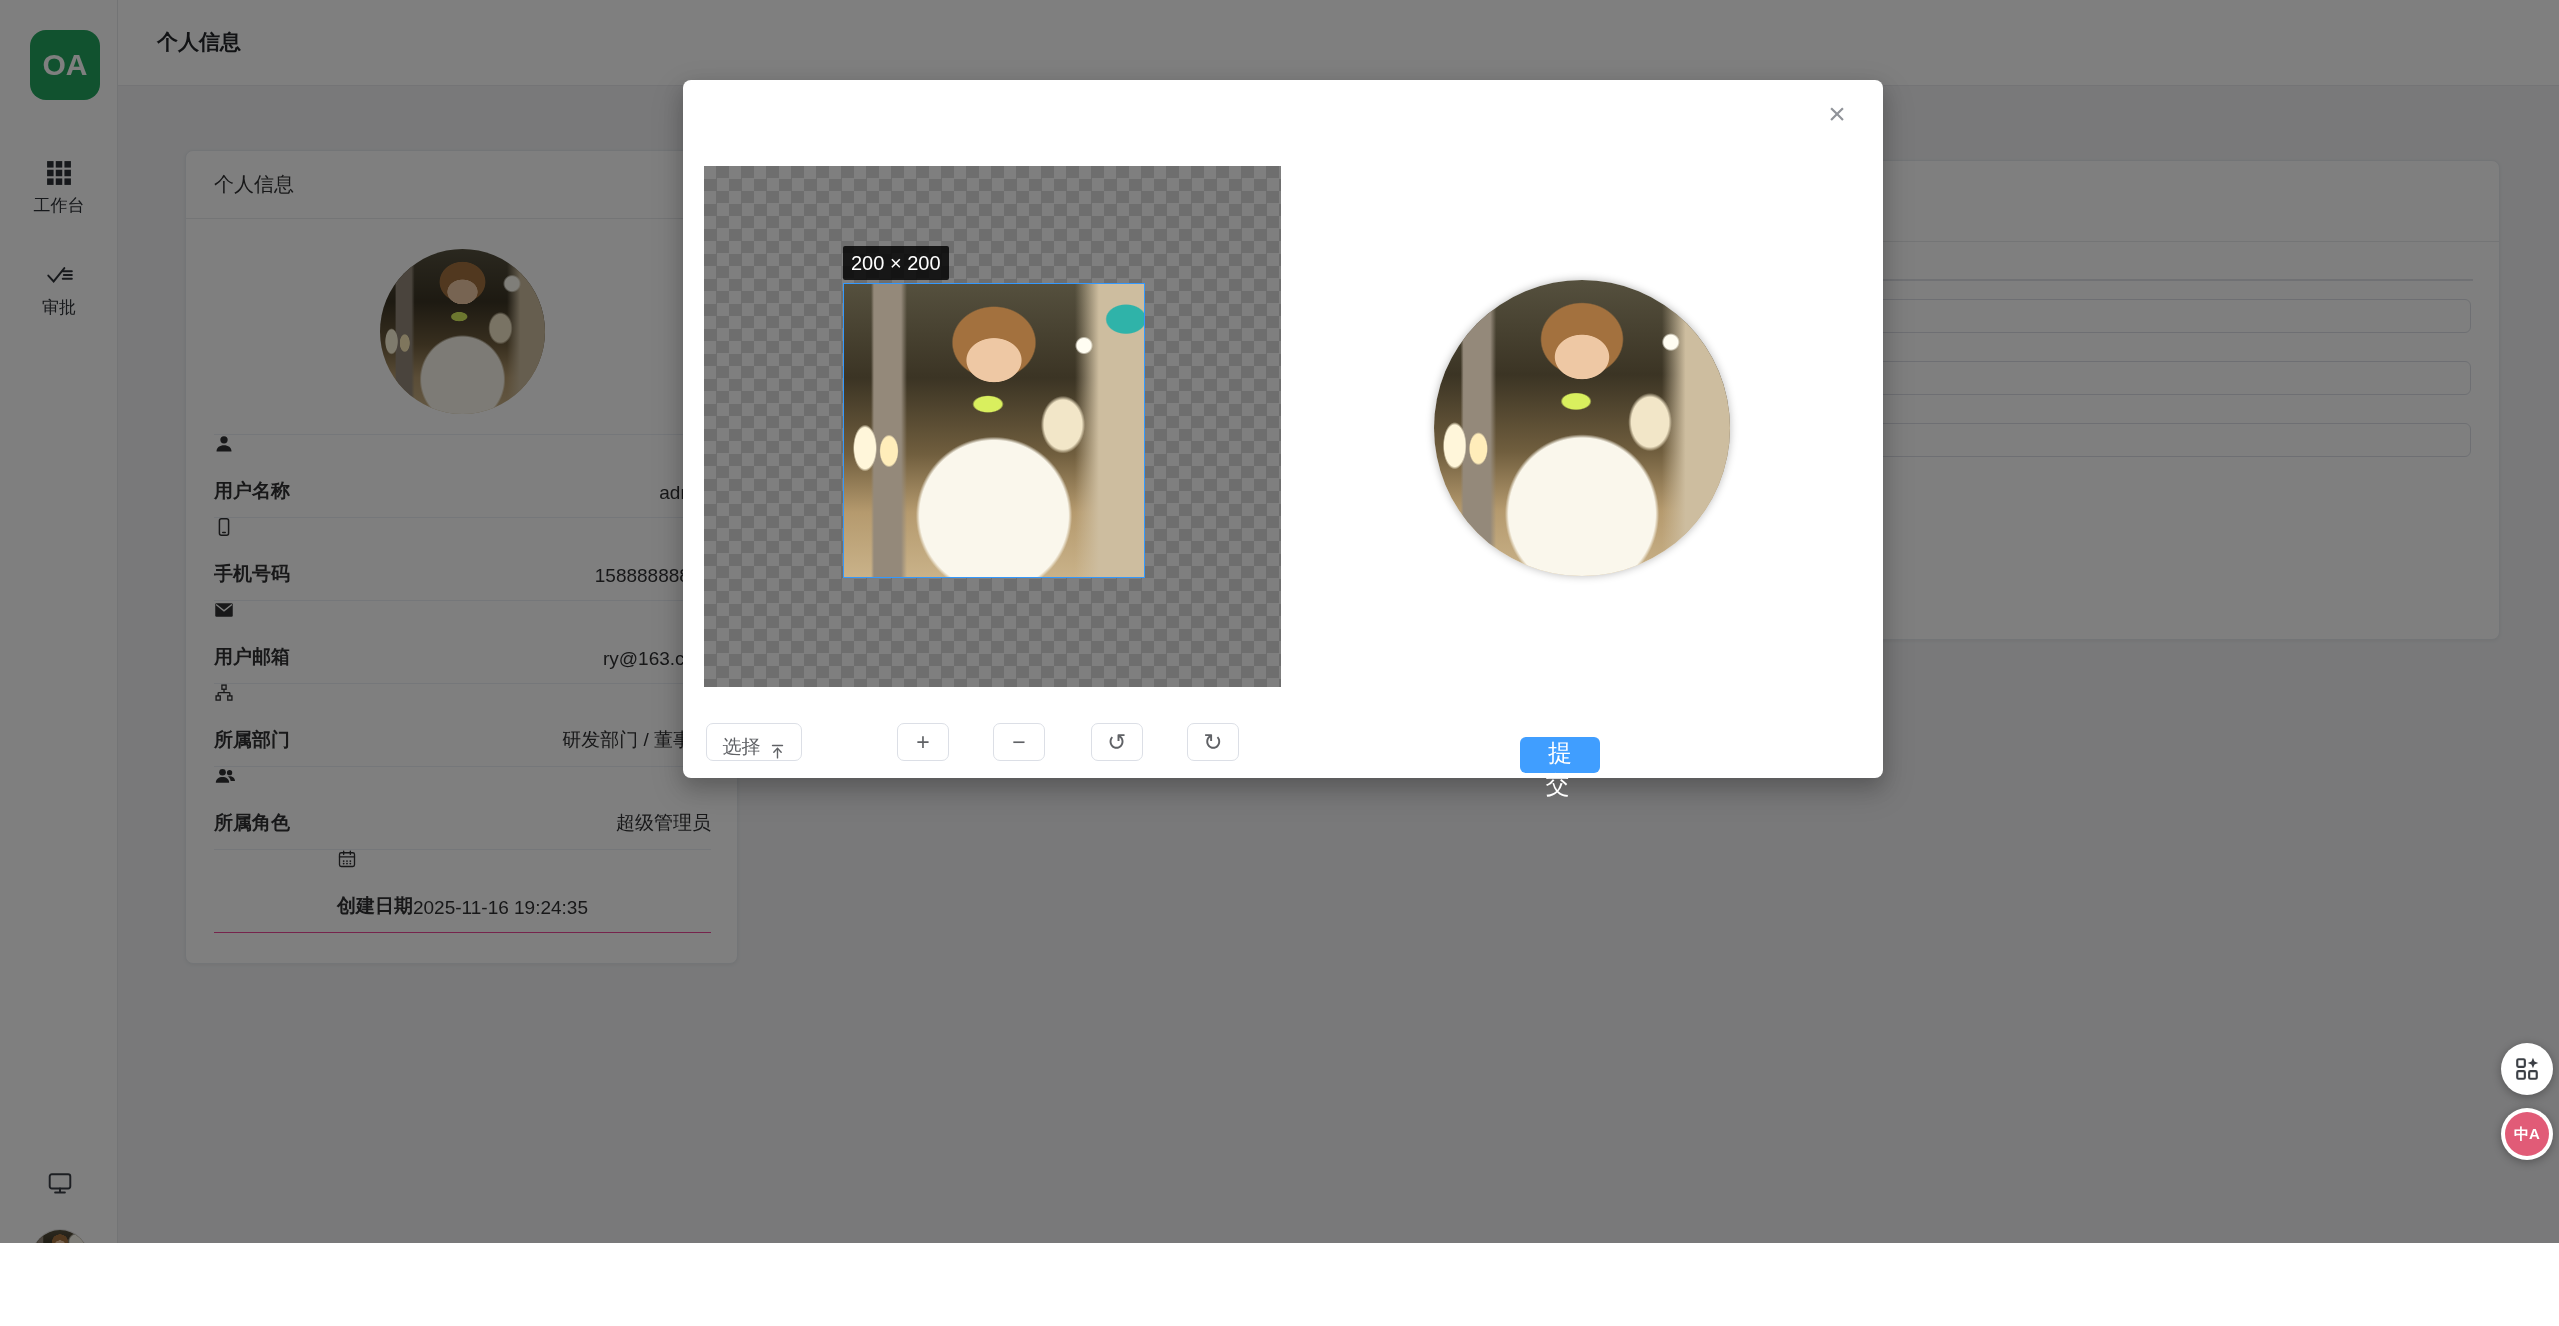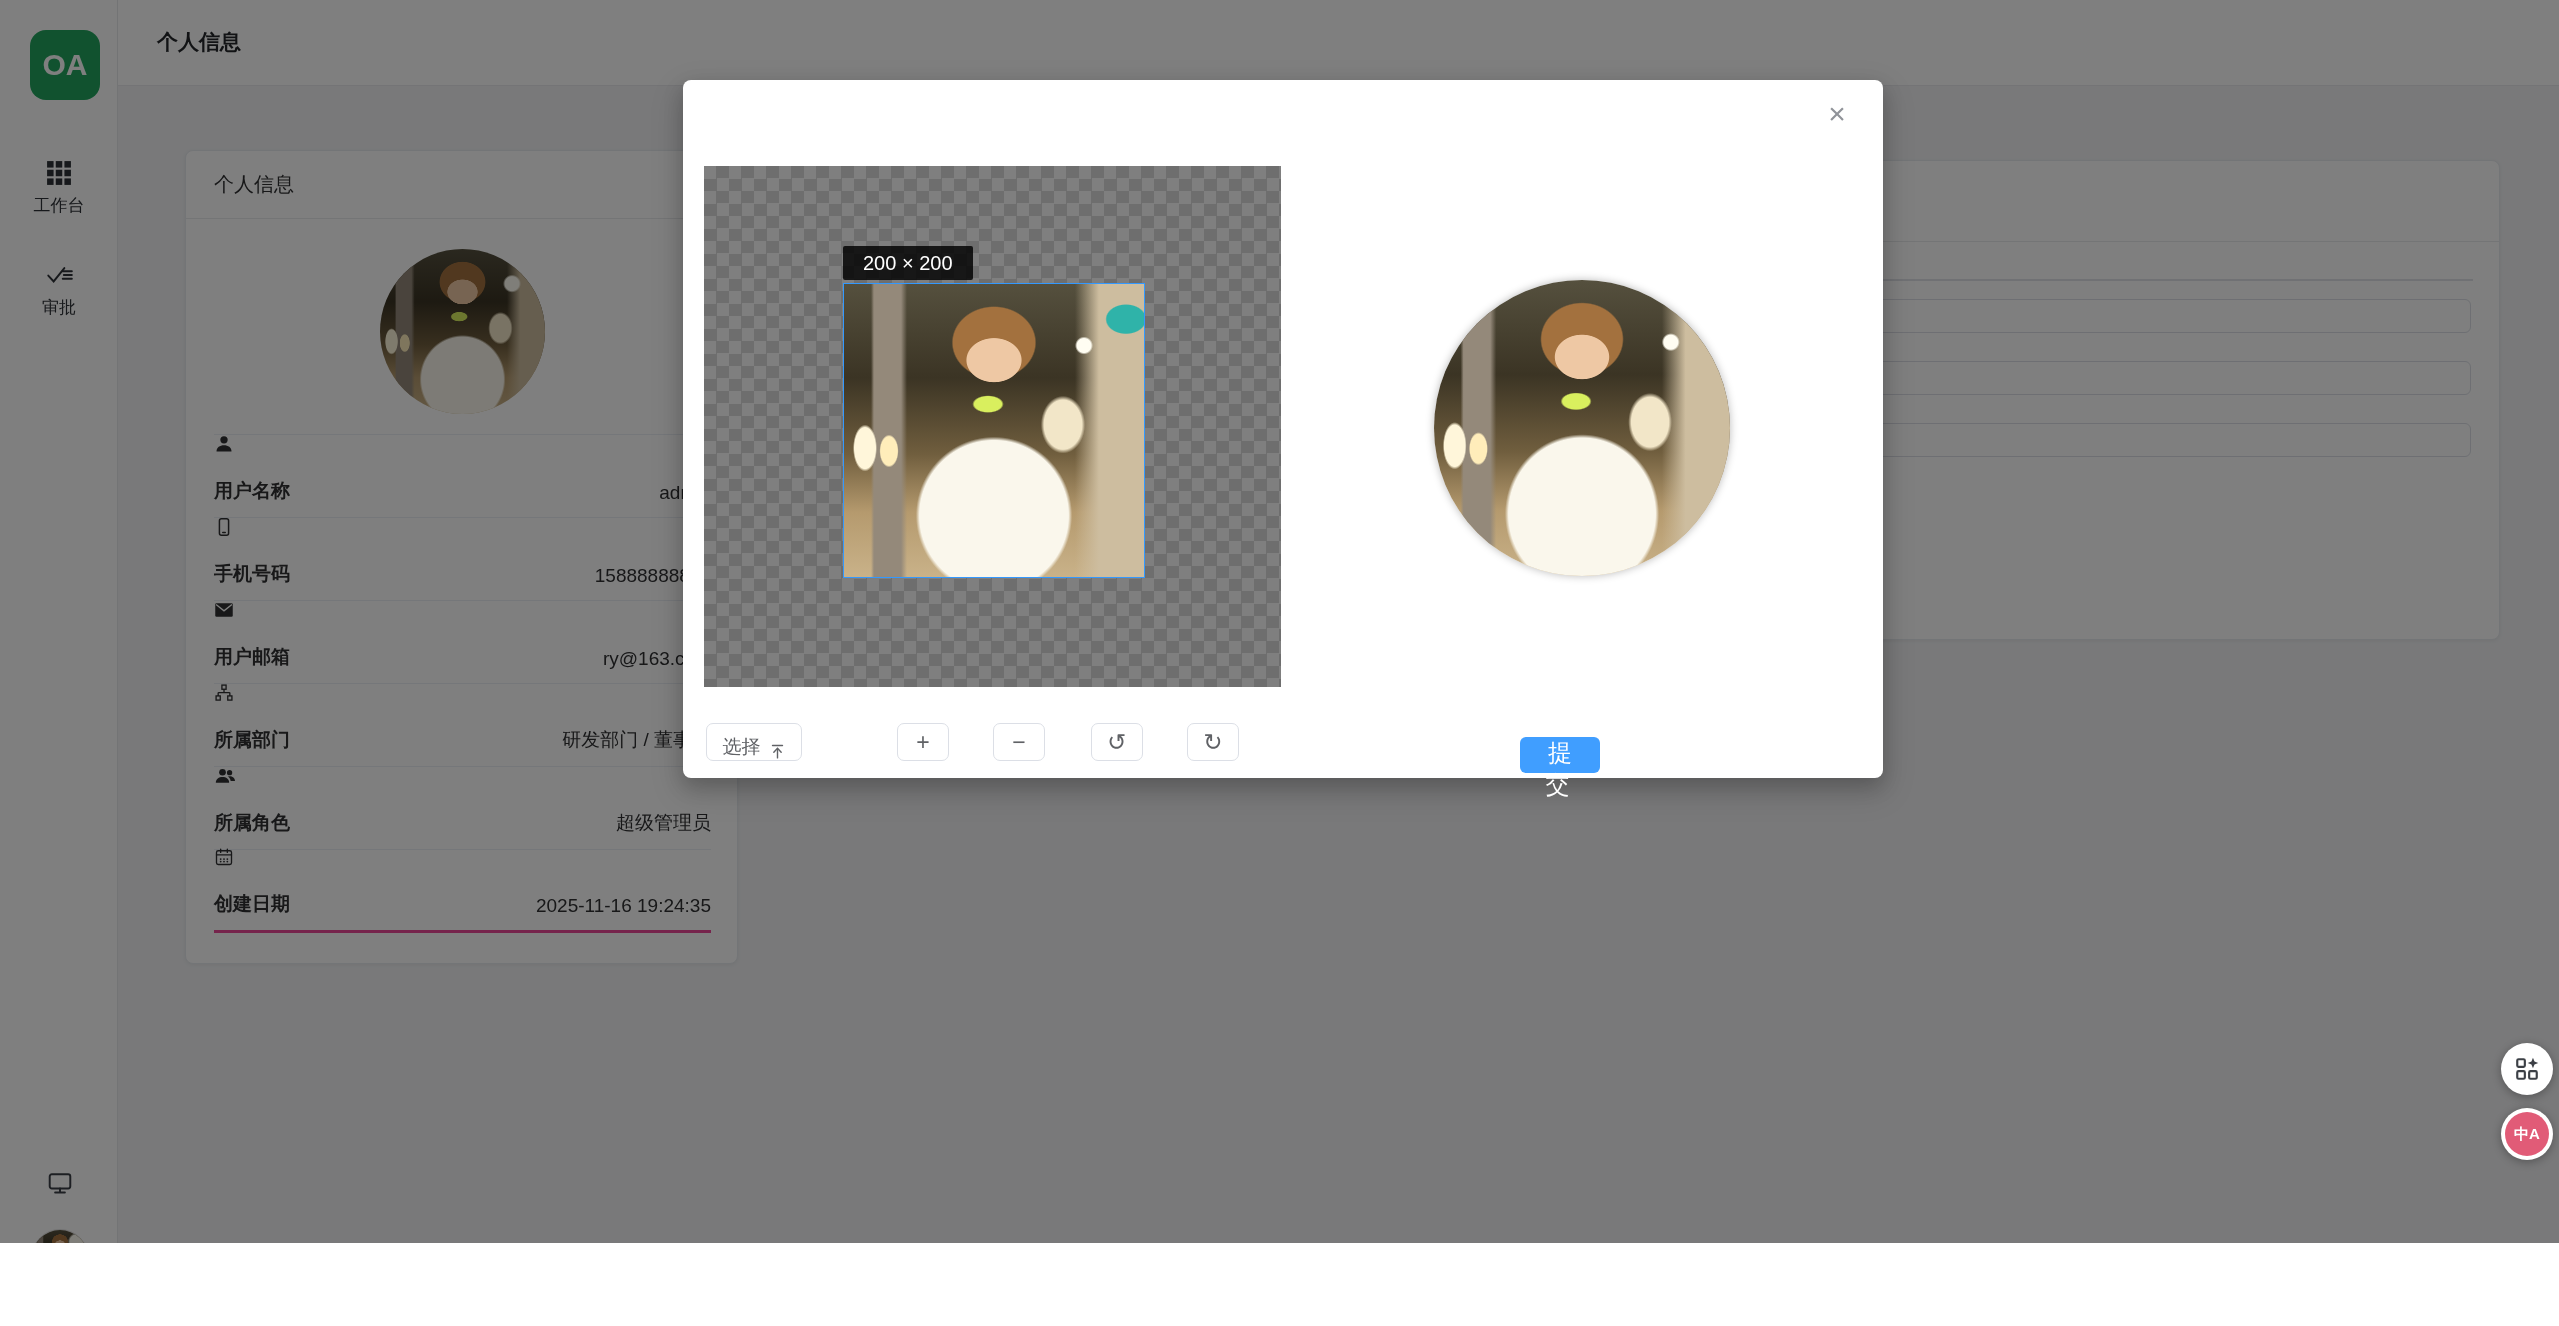--- a/index.html
+++ b/index.html
@@ -37,21 +37,21 @@
   .dim { position:absolute; inset:0; background:rgba(0,0,0,0.5); z-index:50; }
 
   
   .dialog { position:absolute; left:683px; top:80px; width:1200px; height:698px; background:#fff; border-radius:8px; box-shadow:0 12px 32px 4px rgba(0,0,0,0.12), 0 8px 20px rgba(0,0,0,0.18); z-index:100; }
   .dialog-title { position:absolute; left:22px; top:94px; font-size:26px; color:#33373d; }
   .dialog-close { position:absolute; right:24px; top:12px; width:44px; height:44px; border:none; background:none; font-size:30px; color:#909399; cursor:pointer; line-height:44px; text-align:center; }
   .cropper { position:absolute; left:21px; top:86px; width:577px; height:521px;
     background:conic-gradient(#6e6e6e 0 25%, #7f7f7f 0 50%, #6e6e6e 0 75%, #7f7f7f 0);
     background-size:25px 25px; overflow:visible; }
   .crop-box { position:absolute; left:139px; top:117px; width:302px; height:295px; border:1px solid #3399ff; overflow:hidden; cursor:move; }
-  .crop-size-tip { position:absolute; left:139px; top:80px; height:34px; line-height:34px; padding:0 20px; background:rgba(0,0,0,0.82); color:#fff; font-size:20px; border-radius:2px; white-space:nowrap; }
+  .crop-size-tip { position:absolute; left:139px; top:80px; height:34px; line-height:34px; padding:0 8px; background:rgba(0,0,0,0.82); color:#fff; font-size:20px; border-radius:2px; white-space:nowrap; }
   .preview-circle { position:absolute; left:751px; top:200px; width:296px; height:296px; border-radius:50%; overflow:hidden; box-shadow:0 0 8px rgba(0,0,0,0.28); }
 
   .tb-btn { position:absolute; top:643px; height:38px; background:#fff; border:1px solid #dcdfe6; border-radius:7px; color:#606266; font-size:19px; display:flex; align-items:center; justify-content:center; gap:8px; cursor:pointer; font-family:inherit; }
   .glyph { font-size:23px; line-height:1; color:#606266; }
   .submit-btn { position:absolute; left:837px; top:657px; width:80px; height:36px; border:none; border-radius:6px; background:#409eff; color:#fff; font-size:24px; letter-spacing:5px; text-indent:5px; cursor:pointer; font-family:Liberation Mono, monospace; }
 
   
   .fab { position:absolute; width:52px; height:52px; border-radius:50%; background:#fff; z-index:200; display:flex; align-items:center; justify-content:center; box-shadow:0 2px 10px rgba(0,0,0,0.3); cursor:pointer; border:none; }
   .fab-translate-inner { width:44px; height:44px; border-radius:50%; display:flex; align-items:center; justify-content:center; color:#fff; font-size:15px; font-weight:bold; letter-spacing:0; }
 
@@ -183,21 +183,21 @@
             <circle cx="10" cy="7.5" r="4"></circle>
               <path d="M2 20c0-4.4 3.6-6.8 8-6.8s8 2.4 8 6.8z"></path>
             <circle cx="18.5" cy="8" r="3.2"></circle>
               <path d="M18.5 12.4c3.6 0 6.5 2.2 6.5 5.6h-5.2c-0.4-2.4-1.6-4.3-3.4-5.3z"></path>
           </svg>
           <span class="lbl">所属角色</span>
         </div>
         <span class="row-val">超级管理员</span>
       </div>
 
-      <div class="info-row" style="border-bottom:3px solid #ec4899;">
+      <div class="info-row" style="border-bottom:1px solid #ec4899;justify-content:center;">
         <div class="row-left">
           <svg class="ic" width="20" height="20" viewBox="0 0 24 24" fill="none" stroke="#303133" stroke-width="1.6" stroke-linecap="round">
             <rect x="3" y="4.5" width="18" height="16.5" rx="2"></rect>
             <path d="M8 2.5 V6.5 M16 2.5 V6.5 M3 9.5 H21"></path>
             <path d="M8 14.5 h0.01 M12 14.5 h0.01 M16 14.5 h0.01 M8 17.5 h0.01 M12 17.5 h0.01 M16 17.5 h0.01" stroke-width="2.2"></path>
           </svg>
           <span class="lbl">创建日期</span>
         </div>
         <span class="row-val">2025-11-16 19:24:35</span>
       </div>

